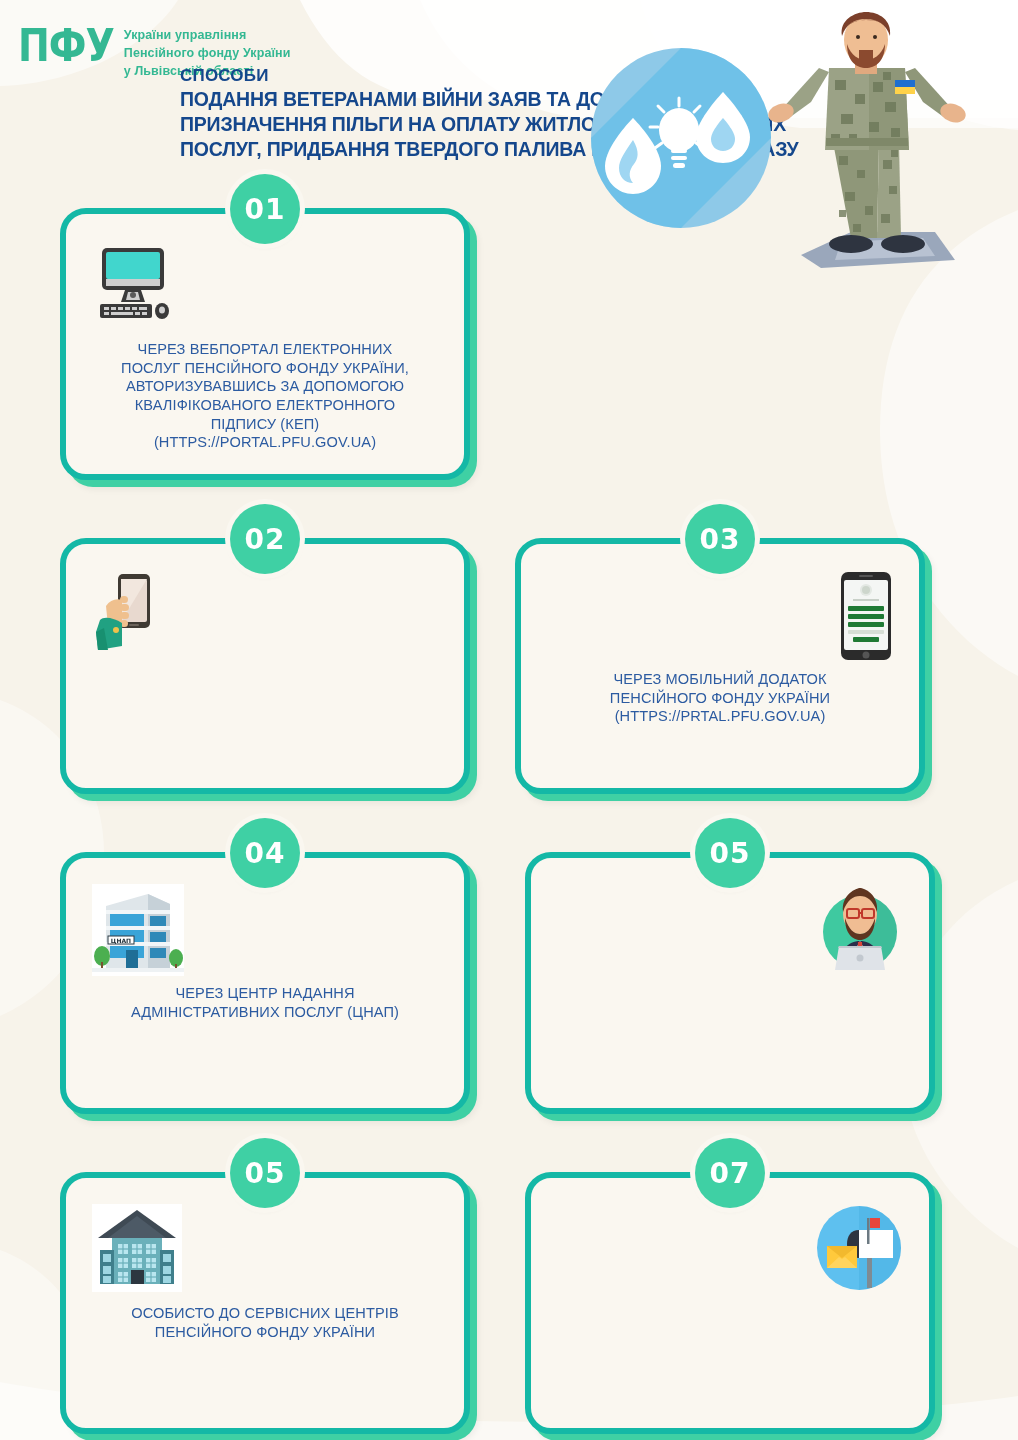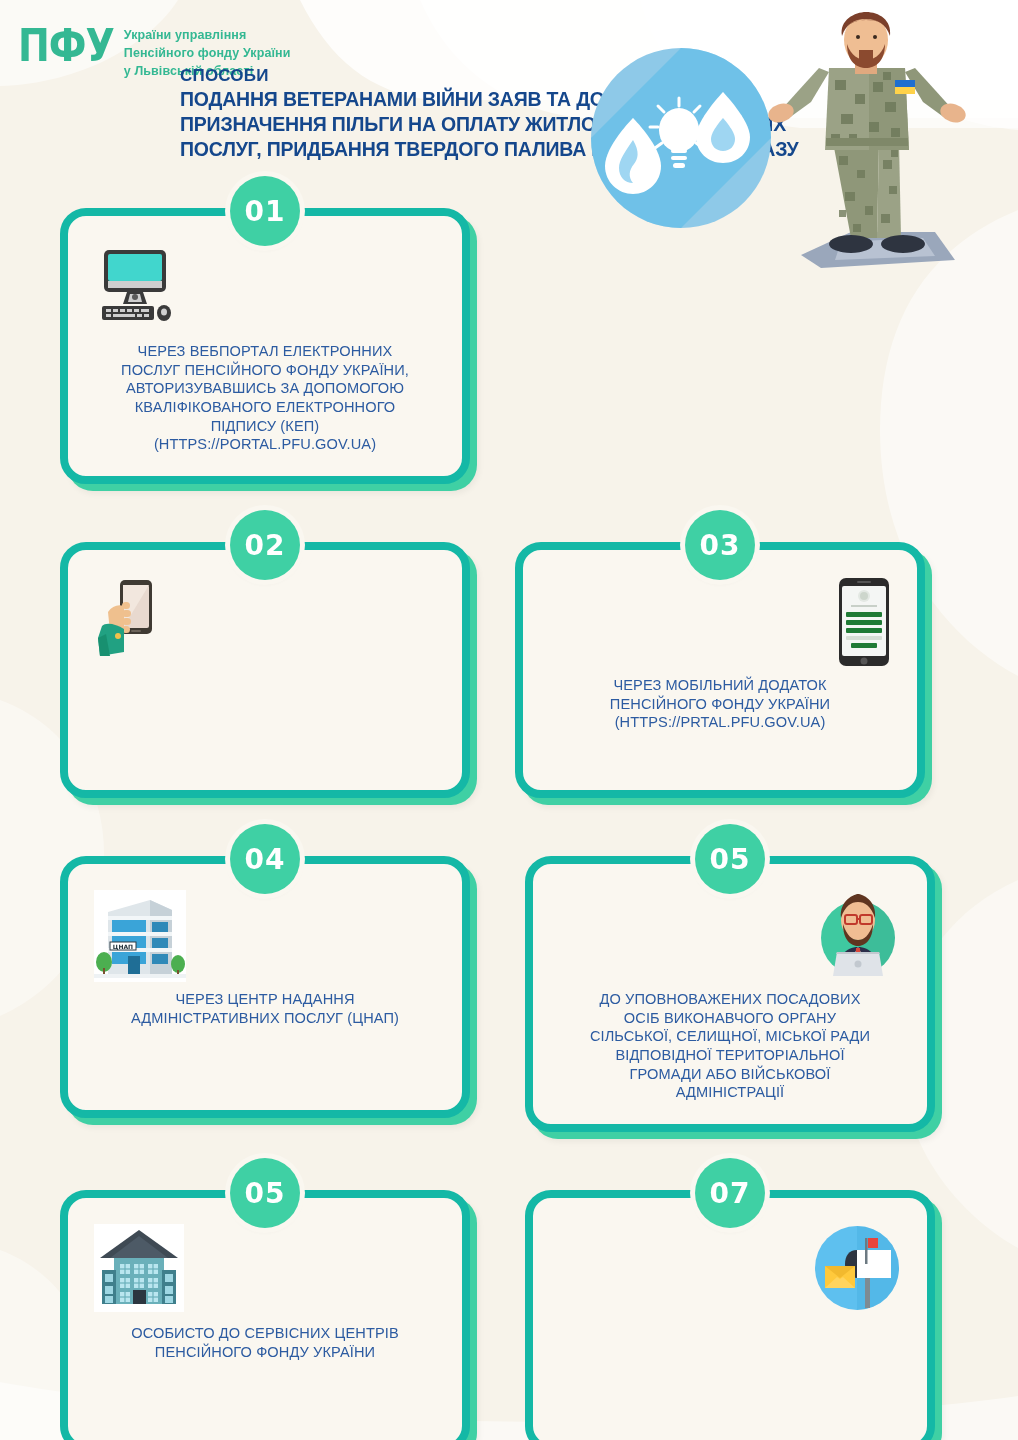--- a/index.html
+++ b/index.html
@@ -75,21 +75,21 @@
     z-index: 3;
     padding: 0 60px;
   }
   .row { display: flex; gap: 55px; margin-bottom: 30px; position: relative; }
   .slot { width: 410px; position: relative; }
 
   
   .card {
     position: relative;
     background: #faf7f0;
-    border: 8px solid #14b8a6;
+    border: 6px solid #14b8a6;
     border-radius: 26px;
     min-height: 256px;
     padding: 26px 26px 22px;
     box-shadow: 7px 7px 0 0 #3fd0a4, 9px 10px 6px 0 rgba(0,0,0,0.05);
   }
   .card.tall { min-height: 262px; }
   .card.short { min-height: 256px; }
 
   .badge {
     position: absolute;
@@ -414,26 +414,20 @@
 
             <path d="M22,86 C22,66 31,57 43,57 C55,57 64,66 64,86 Z" fill="#2b2e4a"></path>
             <path d="M43,57 L50,70 L43,86 L36,70 Z" fill="#ffffff"></path>
             <path d="M41,58 L45,58 L46,74 L43,80 L40,74 Z" fill="#d9463a"></path>
 
             <path d="M22,62 L64,62 L68,86 L18,86 Z" fill="#dfe3e8"></path>
             <path d="M22,62 L64,62 L65,64 L21,64 Z" fill="#c2c8cf"></path>
             <circle cx="43" cy="74" r="3.5" fill="#c2c8cf"></circle>
           </svg>
         </div>
-        <div class="card-text">ДО УПОВНОВАЖЕНИХ ПОСАДОВИХ
-ОСІБ ВИКОНАВЧОГО ОРГАНУ
-СІЛЬСЬКОЇ, СЕЛИЩНОЇ, МІСЬКОЇ РАДИ
-ВІДПОВІДНОЇ ТЕРИТОРІАЛЬНОЇ
-ГРОМАДИ АБО ВІЙСЬКОВОЇ
-АДМІНІСТРАЦІЇ</div>
       </div>
     </div>
   </div>
 
   <div class="row" style="margin-top:58px;">
     <div class="slot">
       <div class="card tall">
         <div class="badge">05</div>
         <div class="card-icon left">
           <svg width="90" height="88" viewBox="0 0 90 88">

